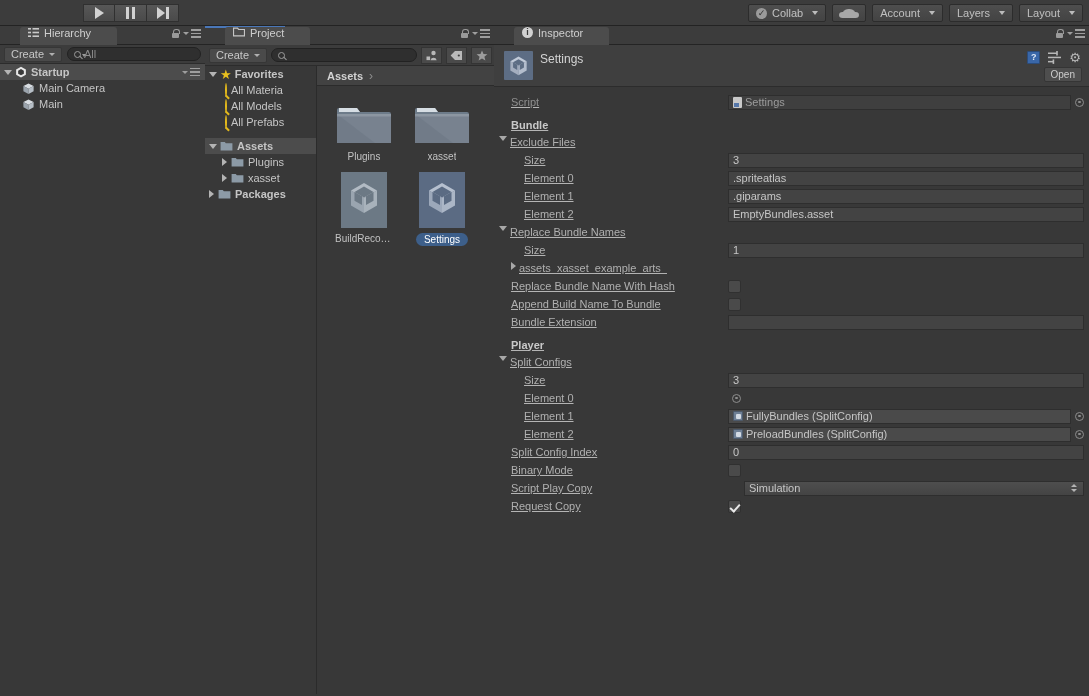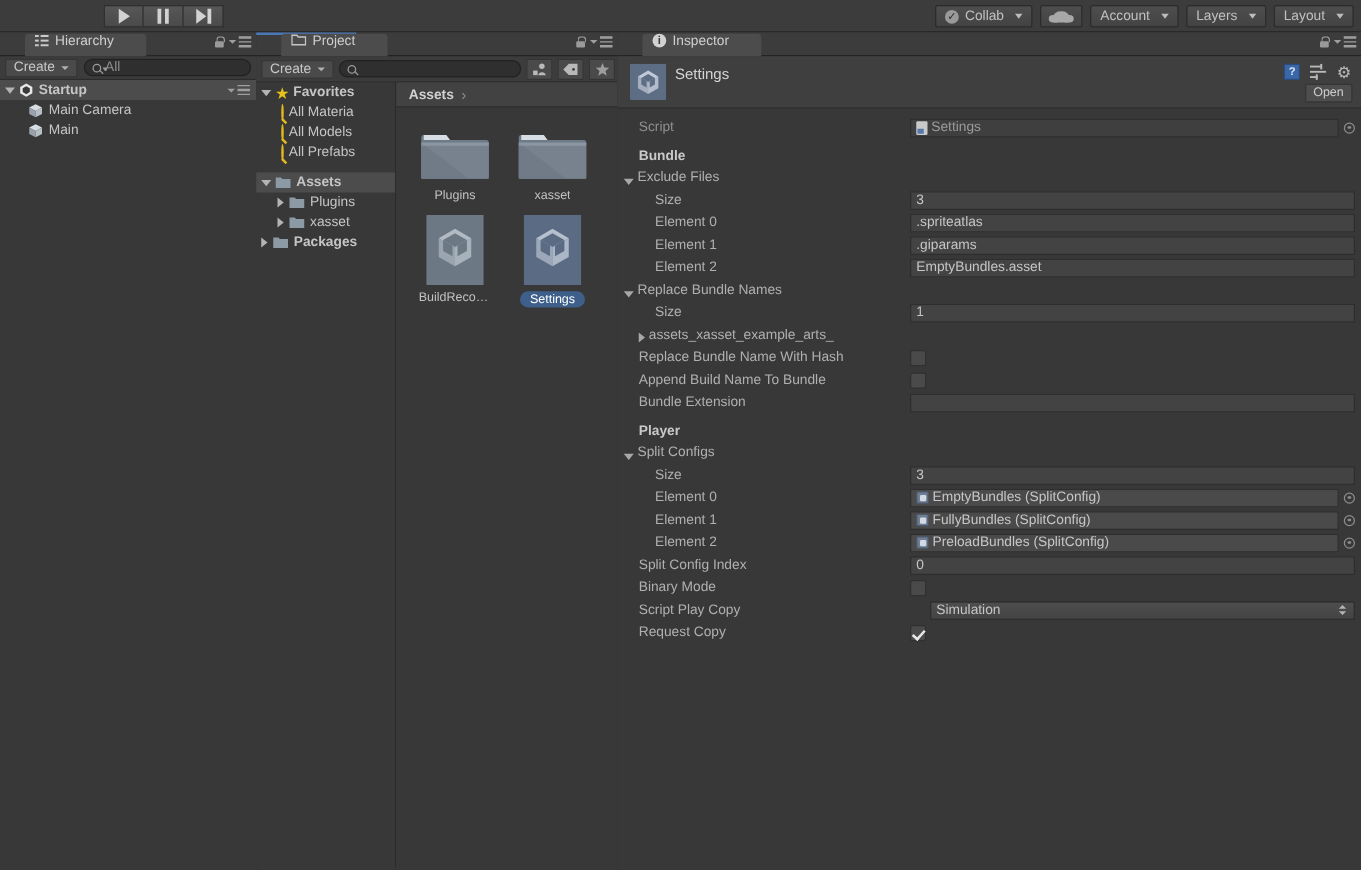--- a/index.html
+++ b/index.html
@@ -187,21 +187,21 @@
   .gear-ic { font-size: 13px; color: #b8b8b8; line-height: 13px; }
   .open-btn {
     position: absolute; right: 7px; top: 22px; height: 15px; padding: 0 6px;
     background: #4e4e4e; border: 1px solid #353535; border-radius: 2px;
     font-size: 10px; color: #cdcdcd; display:flex; align-items:center; cursor: default;
   }
   .insp-body { padding-top: 6px; }
   .prop-row { display: flex; align-items: center; height: 18px; padding-right: 5px; }
   .prop-label { color: #b0b0b0; font-size: 11px; }
   .prop-label.dim { color: #8f8f8f; }
-  .lbl-col { width: 234px; display: flex; align-items: flex-end; }
+  .lbl-col { width: 234px; display: flex; align-items: flex-start; text-decoration: underline; }
   .fold-tri { width:0;height:0;margin-right:3px;flex:none;
     border-left:4px solid transparent;border-right:4px solid transparent;border-top:5px solid #a8a8a8;}
   .fold-tri.closed{border-left:5px solid #a8a8a8;border-right:none;
     border-top:4px solid transparent;border-bottom:4px solid transparent;}
   .field {
     flex: 1; height: 15px; background: #434343; border: 1px solid #2e2e2e;
     display: flex; align-items: center; padding: 0 4px; gap: 3px;
     font-size: 11px; color: #c6c6c6;
   }
   .field.readonly { background: #3f3f3f; color: #9b9b9b; }
@@ -689,24 +689,20 @@
           </div>
       <div class="field">
             <span>3</span>
           </div>
     </div>
 
     <div class="prop-row">
       <div class="lbl-col" style="padding-left:30px">
             <span class="prop-label">Element 0</span>
           </div>
-      <div class="field objref">
-        <span class="cfg-ic"></span>
-        <span>EmptyBundles (SplitConfig)</span>
-      </div>
       <span class="objdot"></span>
     </div>
     <div class="prop-row">
       <div class="lbl-col" style="padding-left:30px">
             <span class="prop-label">Element 1</span>
           </div>
       <div class="field objref">
         <span class="cfg-ic"></span>
         <span>FullyBundles (SplitConfig)</span>
       </div>

